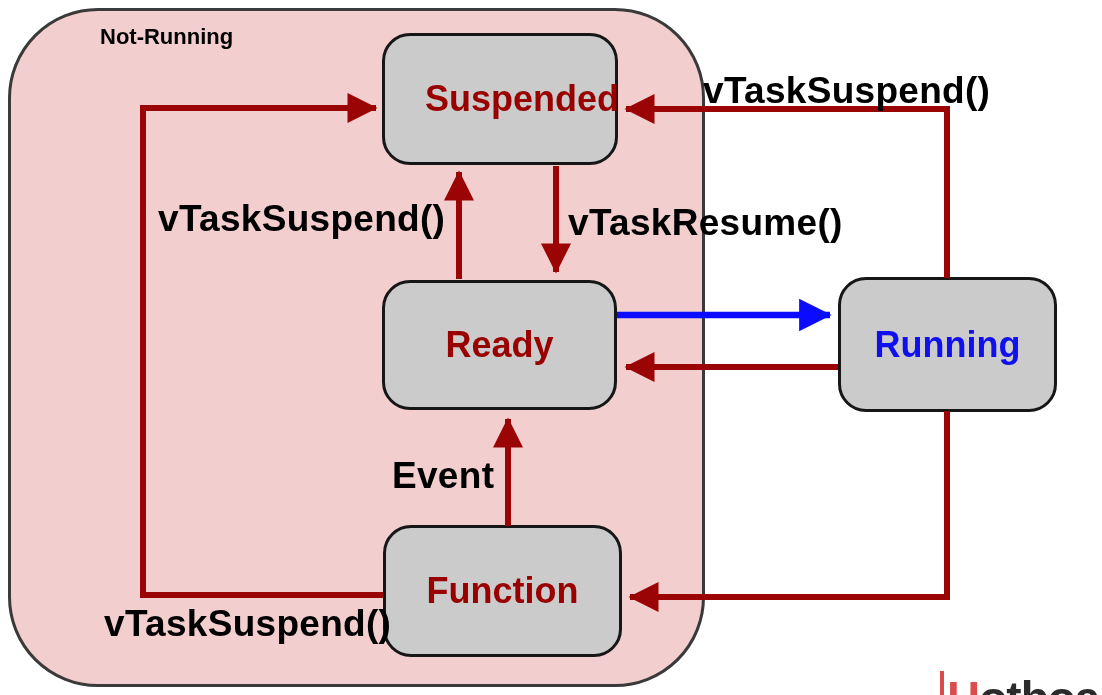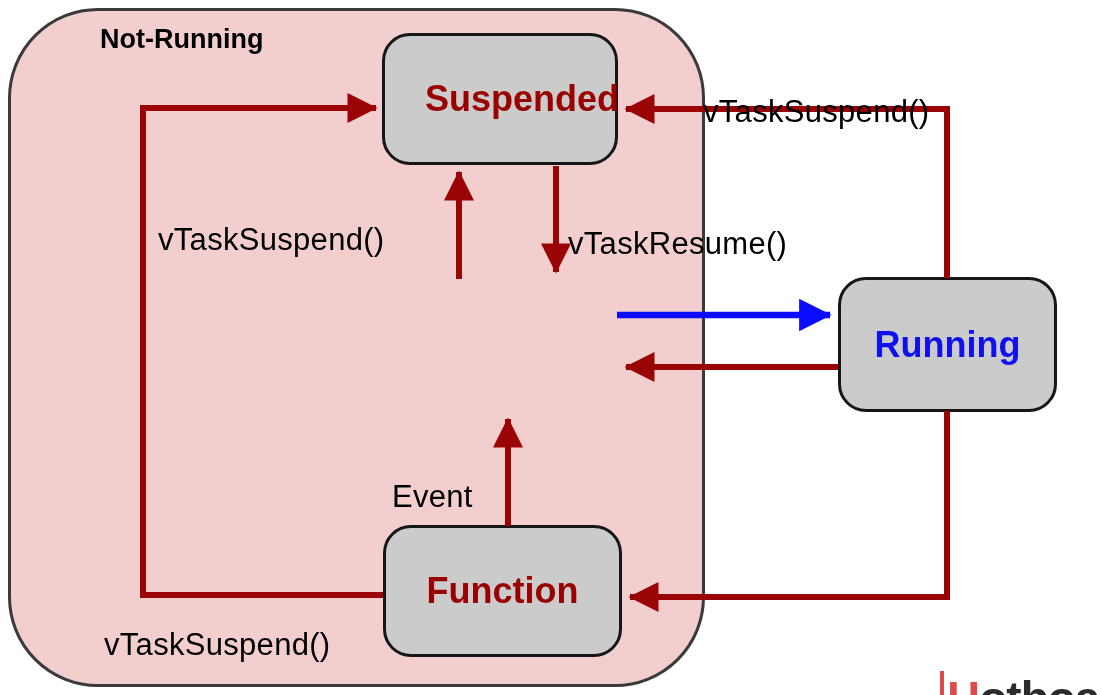--- a/index.html
+++ b/index.html
@@ -20,41 +20,41 @@
     position:relative;width:1102px;height:695px;background:#ffffff;
     overflow:hidden;font-family:"Liberation Sans",sans-serif;
   }
   .group{
     position:absolute;left:8px;top:8px;width:697px;height:679px;
     background:var(--pink);border:3px solid var(--pink-border);
     border-radius:90px;box-sizing:border-box;
   }
   .group-title{
     position:absolute;left:100px;top:25px;
-    font-size:27px;font-weight:bold;color:var(--label-black);
+    font-size:22px;font-weight:bold;color:var(--label-black);
     white-space:nowrap;line-height:1.1;
   }
   .state{
     position:absolute;display:flex;align-items:center;justify-content:center;
     background:var(--box-fill);border:3px solid var(--box-border);
     border-radius:28px;box-sizing:border-box;
     font-size:36px;font-weight:bold;color:var(--state-red);
   }
   .state.suspended{left:382px;top:33px;width:236px;height:132px;padding-left:44px;}
   .state.ready{left:382px;top:280px;width:235px;height:130px;}
   .state.blocked{left:383px;top:525px;width:239px;height:132px;}
   .state.running{left:838px;top:277px;width:219px;height:135px;color:var(--state-blue);justify-content:center;}
   svg.arrows{position:absolute;left:0;top:0;pointer-events:none;}
   .edge-red{stroke:var(--arrow-red);stroke-width:6;fill:none;}
   .edge-blue{stroke:var(--arrow-blue);stroke-width:6.5;fill:none;}
   .head-red{fill:var(--arrow-red);}
   .head-blue{fill:var(--arrow-blue);}
   .edge-label{
-    position:absolute;font-size:31px;font-weight:normal;color:var(--label-black);
-    white-space:nowrap;line-height:1.1;letter-spacing:0.3px;margin-top:24px;
+    position:absolute;font-size:37px;font-weight:bold;color:var(--label-black);
+    white-space:nowrap;line-height:1.1;letter-spacing:0.3px;
   }
   .lbl-suspend-mid{left:158px;top:199px;}
   .lbl-resume{left:560px;top:203px;padding-left:8px;}
   .lbl-suspend-top{left:703px;top:71px;}
   .lbl-event{left:392px;top:456px;text-align:center;}
   .lbl-suspend-bottom{left:104px;top:604px;}
   .lbl-blocking{left:710px;top:608px;}
   .logo{
     position:absolute;left:940px;top:671px;
     font-size:46px;font-weight:bold;white-space:nowrap;letter-spacing:-1px;
@@ -67,20 +67,23 @@
 </head>
 <body>
 
 <div class="canvas">
 
   <div class="group"></div>
   <div class="group-title">Not-Running</div>
 
   <div class="state suspended">
     <span>Suspended</span>
+  </div>
+  <div class="state ready">
+    <span>Ready</span>
   </div>
   <div class="state blocked">
     <span>Function</span>
   </div>
   <div class="state running">
     <span>Running</span>
   </div>
 
   <svg class="arrows" width="1102" height="695" viewBox="0 0 1102 695">
     <defs>

